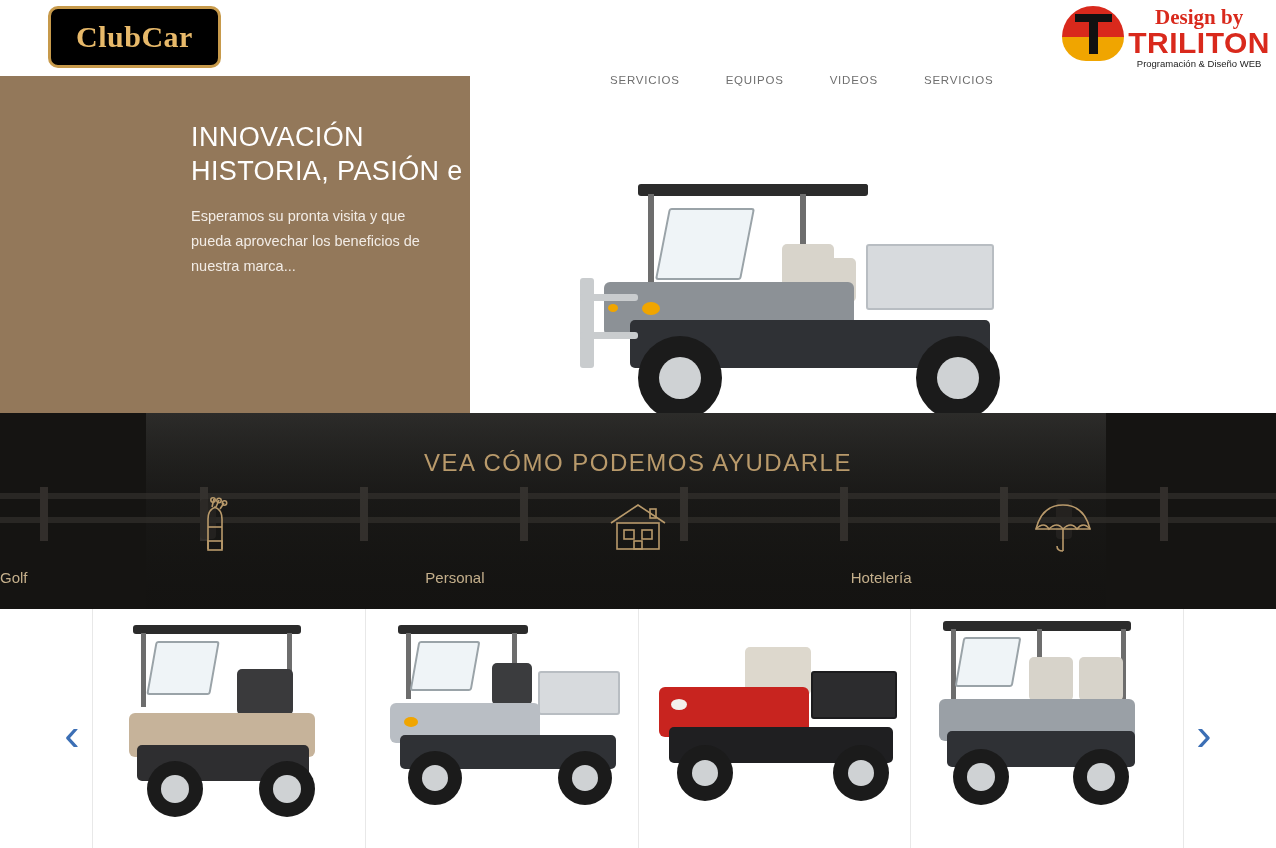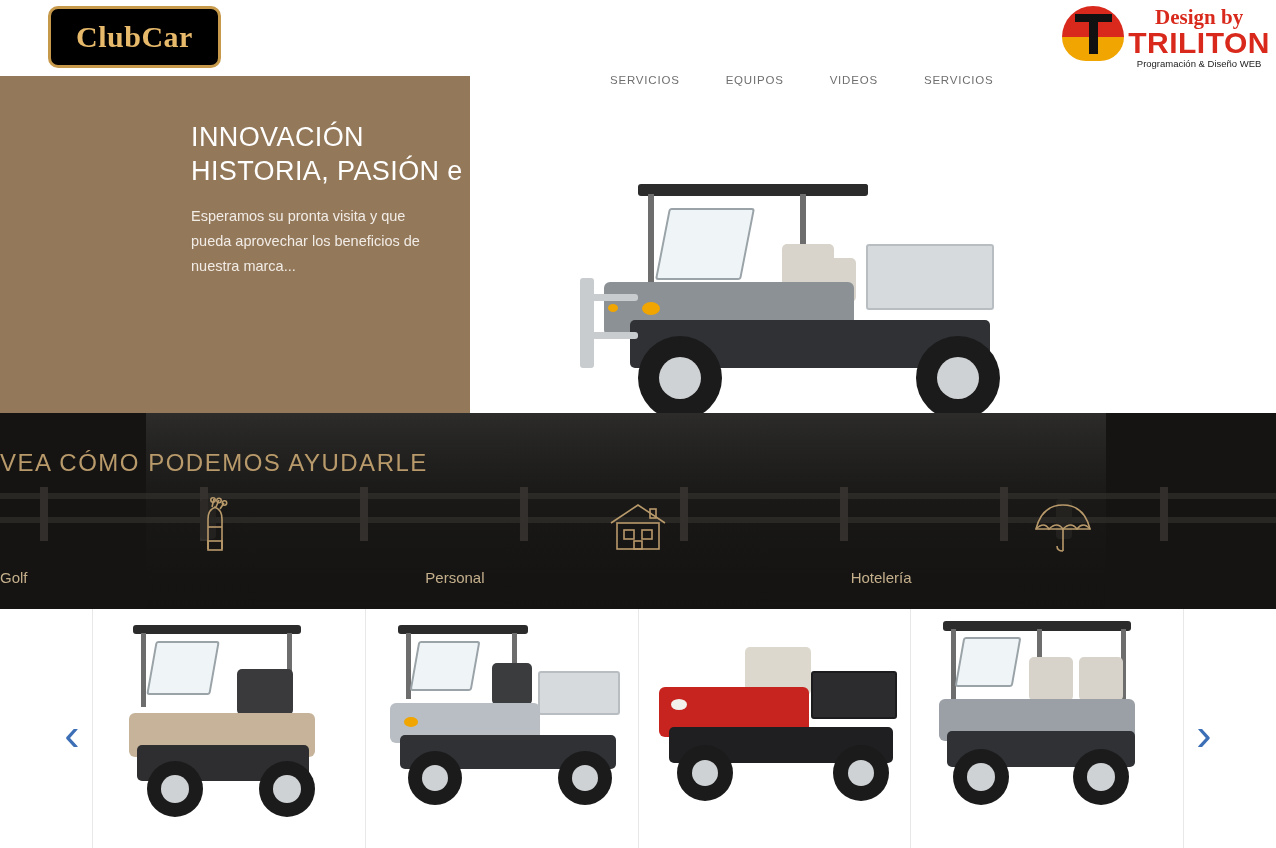--- a/index.html
+++ b/index.html
@@ -138,21 +138,21 @@
   }
   .fence {
     position: absolute; left: 0; top: 74px; width: 1276px; height: 54px;
     opacity: 0.55;
   }
   .fence .rail { position: absolute; left: 0; width: 1276px; height: 6px; background: #3a3733; }
   .fence .postf { position: absolute; top: 0; width: 8px; height: 54px; background: #4a4540; }
   .lamp { position: absolute; width: 16px; height: 40px; background: #2a2724; border-radius: 4px; opacity: .7; }
 
   .band-title {
-    position: absolute; left: 0; right: 0; top: 36px; 
+    position: absolute; left: 0; right: 0; top: 36px; text-align: center;
     color: #b99a6b; font-size: 24px; letter-spacing: 1.5px;
     font-family: "Liberation Sans", sans-serif;
   }
   .services {
     position: absolute; left: 0; right: 0; top: 82px;
     display: flex;
   }
   .service { flex: 1; text-align: left; }
   .service .ico {
     height: 60px; display: flex; align-items: flex-end; justify-content: center;

